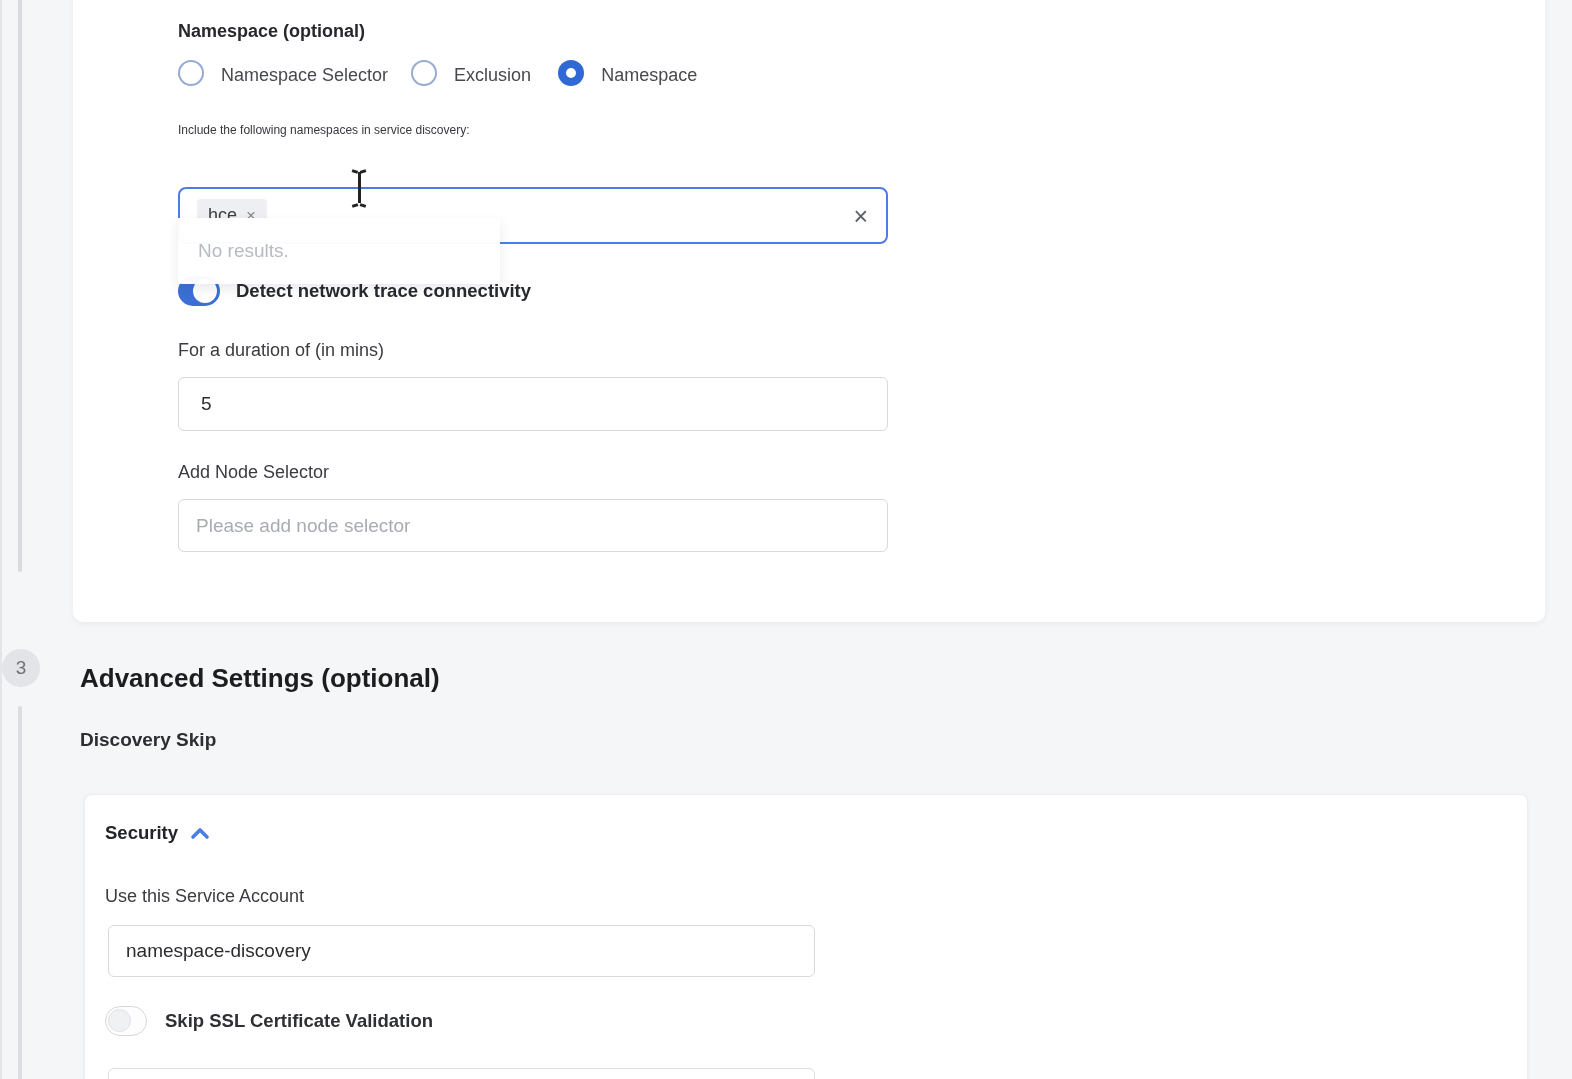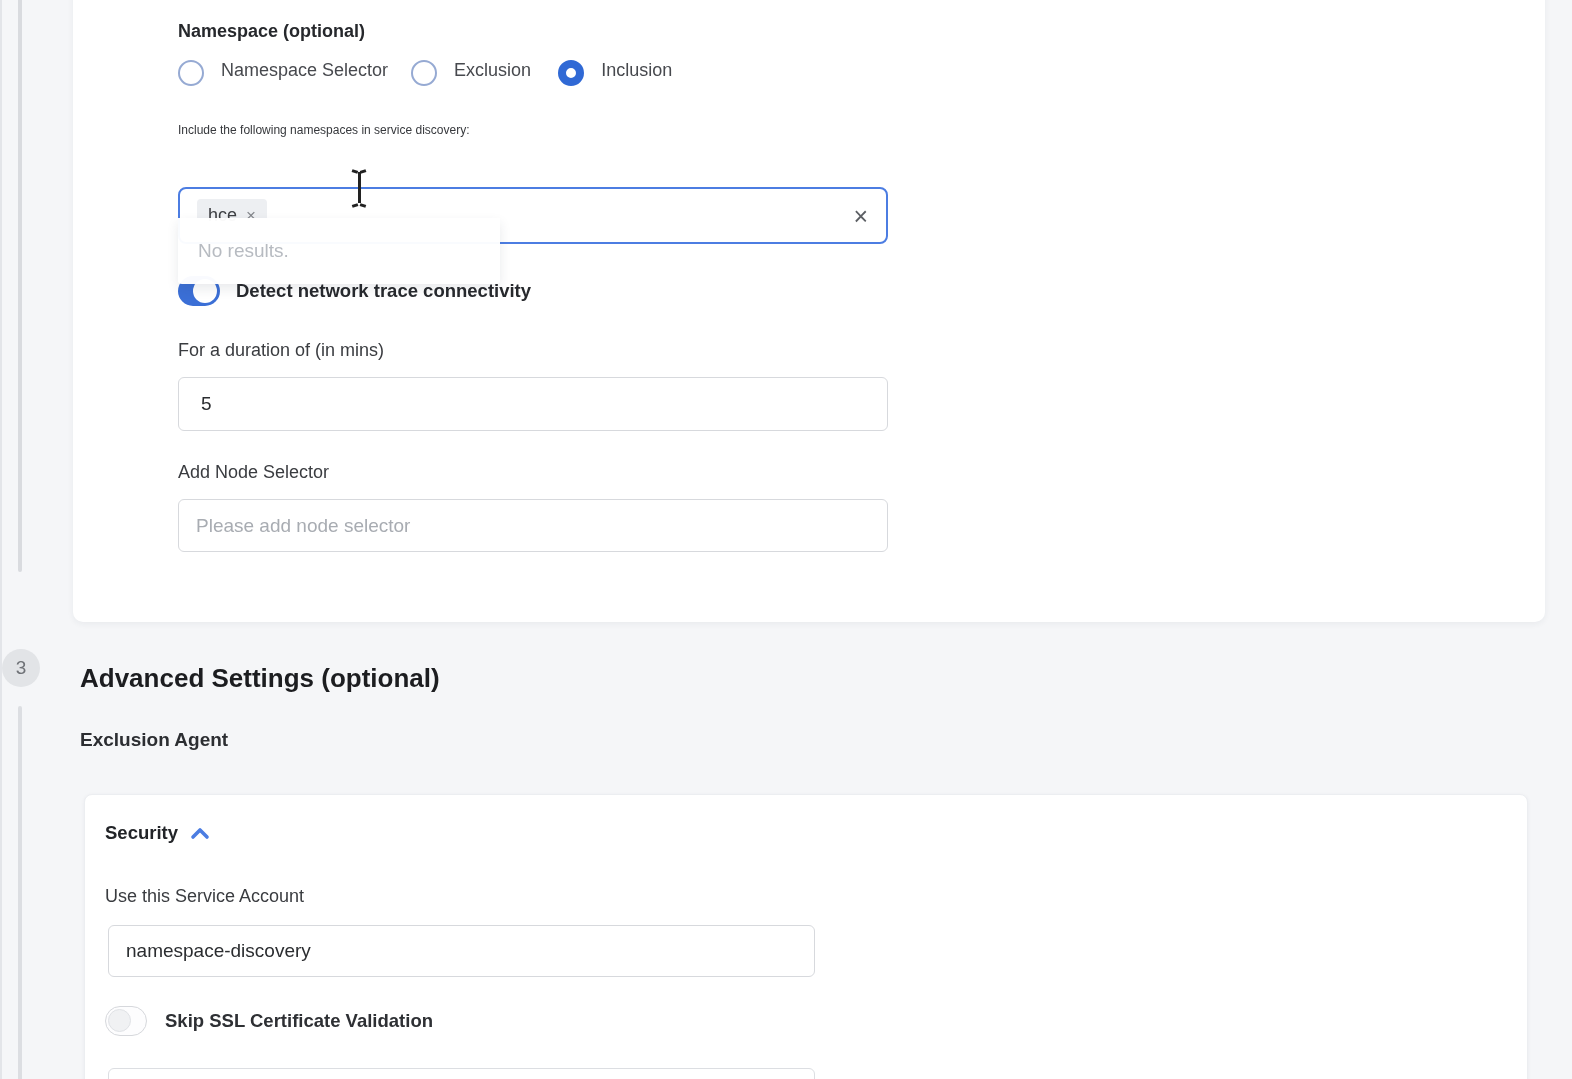--- a/index.html
+++ b/index.html
@@ -27,21 +27,21 @@
     background:#d9dbdf; border-radius:2px;
   }
   .stepper-line-3 {
     left:18px; top:706px; width:4px; height:380px;
     background:#dcdee2; border-radius:2px 2px 0 0;
   }
 
   .ns-label { left:105px; top:33px; font-size:18px; font-weight:700; color:#26282c; }
 
   .radio-row { left:105px; top:70px; height:30px; display:flex; align-items:center; }
-  .radio-opt { display:flex; align-items:flex-start; cursor:pointer; }
+  .radio-opt { display:flex; align-items:flex-end; cursor:pointer; }
   .radio-circle {
     width:26px; height:26px; border-radius:50%;
     border:2.5px solid #96aad3; background:#fff;
   }
   .radio-circle.checked { border:8px solid #3069d5; }
   .radio-text { font-size:18px; color:#47494e; margin-left:17px; }
   .gap1 { margin-left:23px; } .gap2 { margin-left:27px; }
 
   .include-label { left:105px; top:135px; font-size:12px; color:#36383c; }
 
@@ -152,21 +152,21 @@
     <div class="radio-opt">
       <span class="radio-circle"></span>
       <span class="radio-text">Namespace Selector</span>
     </div>
     <div class="radio-opt gap1">
       <span class="radio-circle"></span>
       <span class="radio-text">Exclusion</span>
     </div>
     <div class="radio-opt gap2">
       <span class="radio-circle checked"></span>
-      <span class="radio-text">Inclusion</span>
+      <span class="radio-text">Namespace</span>
     </div>
   </div>
 
   <div class="abs include-label">Include the following namespaces in service discovery:</div>
 
   <div class="abs ms-input">
     <span class="tag">
       <span class="tag-text">hce</span>
       <span class="tag-x">×</span>
     </span>
@@ -197,21 +197,21 @@
   <input class="abs text-input inp-node" placeholder="Please add node selector" style="">
 </div>
 
 <div class="abs step3-badge">
   <span>3</span>
 </div>
 <div class="abs step3-title">Advanced Settings (optional)</div>
 
 <div class="abs stepper-line-3"></div>
 
-<div class="abs discovery-agent">Exclusion Agent</div>
+<div class="abs discovery-agent">Discovery Skip</div>
 
 <div class="abs security-card"></div>
 
 <div class="abs security-head">
   <span class="security-title">Security</span>
   <span class="chev">
     <svg width="20" height="14" viewBox="0 0 20 14">
       <polyline points="3,11 10,4 17,11" fill="none" stroke="#4c7de2" stroke-width="3.6" stroke-linecap="round" stroke-linejoin="round"></polyline>
     </svg>
   </span>

